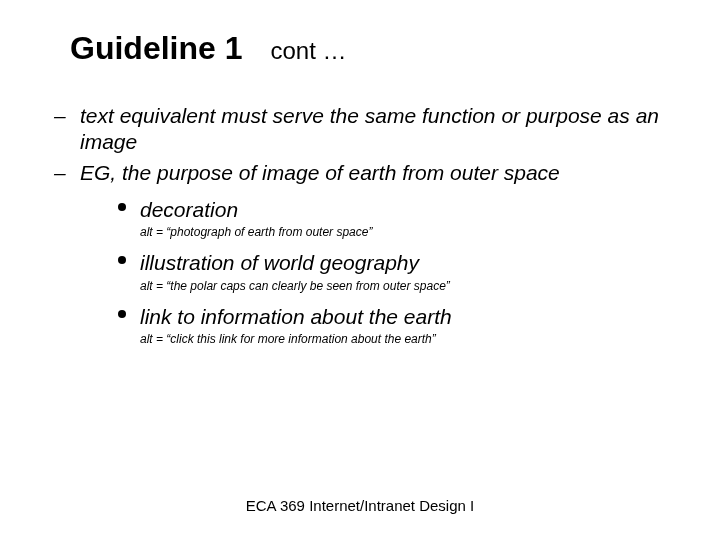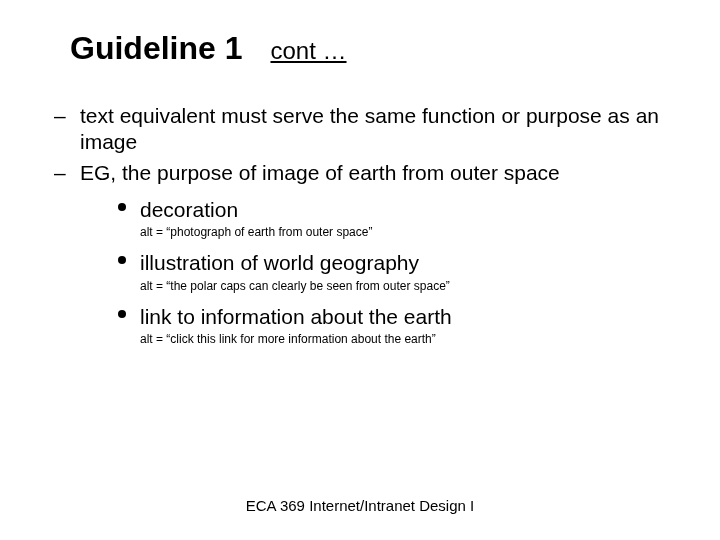--- a/index.html
+++ b/index.html
@@ -1,21 +1,21 @@
 <!DOCTYPE html>
 <html><head>
 <meta charset="utf-8">
 <style>
   * { margin: 0; padding: 0; box-sizing: border-box; }
   html, body { width: 720px; height: 540px; background: #fff; font-family: Arial, Helvetica, sans-serif; color: #000; }
   .slide { position: relative; width: 720px; height: 540px; padding: 30px 44px 0 44px; }
   .title-row { display: flex; align-items: baseline; gap: 28px; margin-left: 26px; margin-bottom: 36px; }
   .title-main { font-size: 32px; font-weight: bold; }
-  .title-sub { font-size: 24px; text-decoration: underline; }
-  .dash-list { list-style: none; margin-left: 10px; }
+  .title-sub { font-size: 24px; }
+  .dash-list { list-style: none; margin-left: 10px; font-style: italic; }
   .dash-list > li { position: relative; padding-left: 26px; font-size: 21px; line-height: 1.25; margin-bottom: 4px; }
   .dash-list > li::before { content: "–"; position: absolute; left: 0; top: 0; font-size: 21px; }
   .dot-list { list-style: none; margin-top: 10px; margin-left: 38px; }
   .dot-list > li { position: relative; padding-left: 22px; font-size: 21px; line-height: 1.3; margin-bottom: 2px; }
   .dot-list > li::before { content: ""; position: absolute; left: 0; top: 7px; width: 8px; height: 8px; background: #000; border-radius: 50%; }
   .sub-text { font-size: 12px; margin-left: 60px; margin-top: 2px; margin-bottom: 8px; line-height: 1.2; }
   .footer { position: absolute; bottom: 26px; left: 0; width: 100%; text-align: center; font-size: 15px; }
 </style>
 </head>
 <body>

